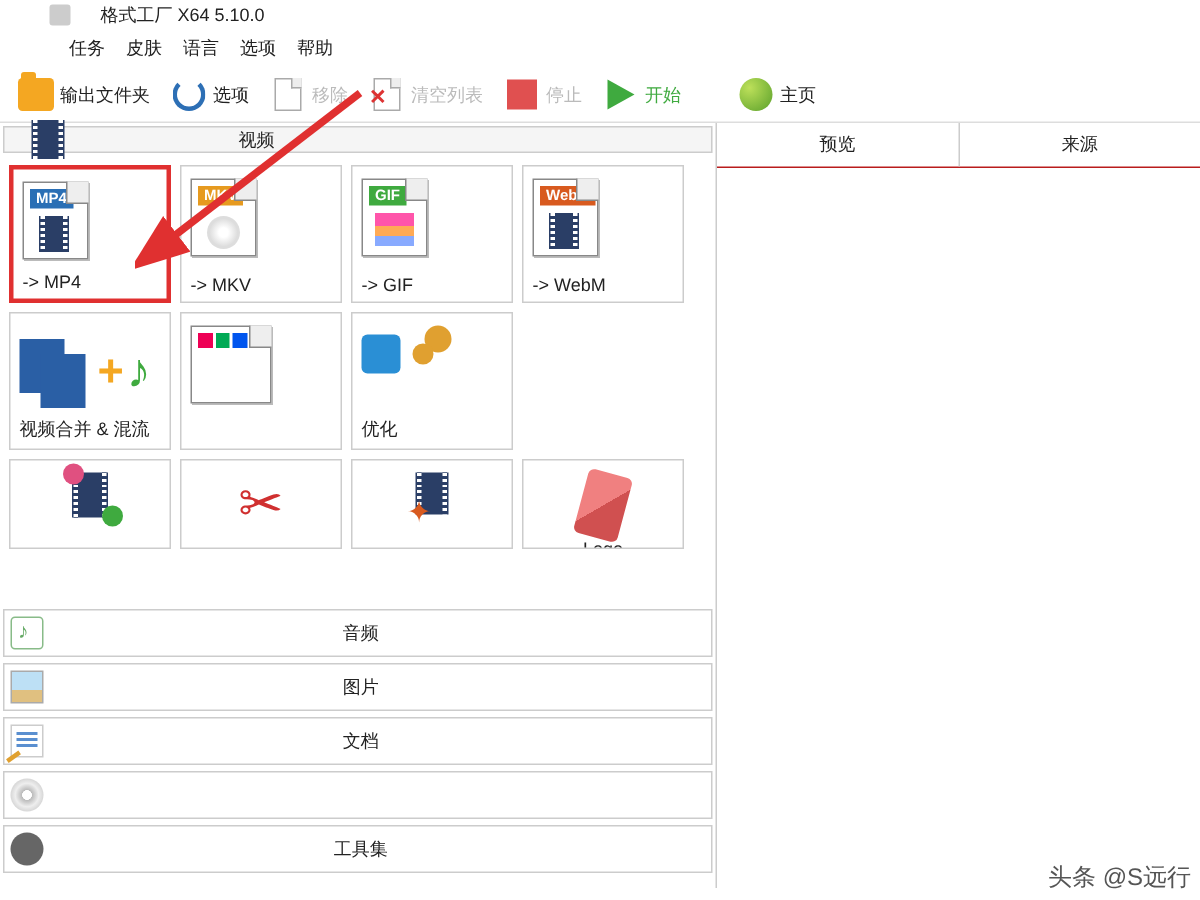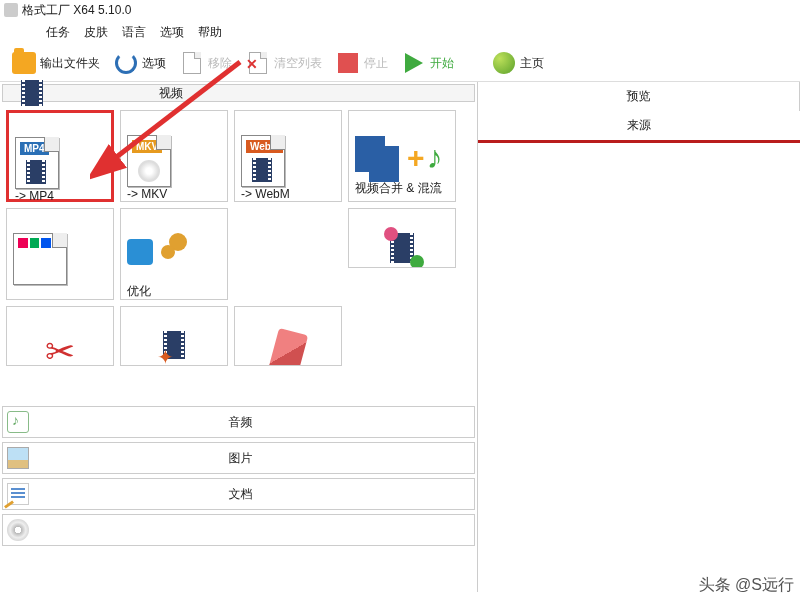--- a/index.html
+++ b/index.html
@@ -1,38 +1,38 @@
 <!DOCTYPE html>
 <html><head>
 <meta charset="utf-8">
 <style>
 * { box-sizing: border-box; margin: 0; padding: 0; font-family: "Microsoft YaHei", sans-serif; }
 body { width: 800px; height: 600px; background: #fff; font-size: 12px; color: #222; position: relative; overflow: hidden; }
-.titlebar { height: 20px; display: flex; align-items: center; padding: 2px 4px; gap: 4px; }
+.titlebar { height: 20px; display: flex; align-items: center; padding: 2px 4px; gap: 20px; margin-left: 29px; }
 .titlebar-icon { width: 14px; height: 14px; background: #ccc; border-radius: 2px; }
 .menubar { display: flex; gap: 14px; padding: 4px 10px; margin-left: 36px; }
 .menubar span { cursor: default; }
 .toolbar { display: flex; align-items: center; gap: 6px; padding: 4px 8px; border-bottom: 1px solid #ddd; text-align: right; }
 .tbtn { display: flex; align-items: center; gap: 4px; padding: 2px 4px; }
 .tbtn .ico { width: 24px; height: 24px; display: flex; align-items: center; justify-content: center; }
 .toolbar .disabled { color: #bbb; }
 .content { display: flex; height: 510px; }
 .left { width: 478px; border-right: 1px solid #ccc; display: flex; flex-direction: column; position: relative; }
 .right { flex: 1; }
 .cat-header { height: 18px; background: #f5f5f5; border: 1px solid #ccc; margin: 2px; display: flex; align-items: center; padding-left: 18px; gap: 116px; }
 .cat-header2 { height: 32px; border: 1px solid #ccc; margin: 2px; display: flex; align-items: center; padding-left: 4px; }
 .cat-header2 .ico { width: 22px; height: 22px; margin-right: 8px; }
 .cat-header2 .lbl { flex: 1; text-align: center; margin-left: -30px; }
 .grid-area { flex: 0 0 auto; padding: 6px 6px; overflow: hidden; height: 300px; }
 .grid { display: grid; grid-template-columns: repeat(4, 108px); gap: 6px; }
 .tile { border: 1px solid #ccc; height: 92px; padding: 6px 6px 4px 6px; position: relative; display: flex; flex-direction: column; }
 .tile.highlight { border: 3px solid #e03030; }
-.tile .iconwrap { flex: 1; display: flex; align-items: flex-start; justify-content: flex-start; padding-top:2px;margin-top:16px; }
+.tile .iconwrap { flex: 1; display: flex; align-items: flex-start; justify-content: flex-start; padding-top:2px; }
 .tile .lbl { font-size: 12px; white-space: pre-line; }
-.right-header { display: flex; border-bottom: 3px solid #b91c1c; flex-direction: column; }
+.right-header { display: flex; border-bottom: 1px solid #b91c1c; }
 .right-header div { flex: 1; text-align: center; padding: 6px 0; border-right: 1px solid #ccc; }
 .right-header div:last-child { border-right: none; text-align: center; }
 .arrow { position: absolute; z-index: 20; }
 .watermark { position: absolute; right: 6px; bottom: 4px; font-size: 16px; color: #555; font-weight: 500; }
 
 .folderico { width:24px;height:22px;background:#f4a722;border-radius:3px; position:relative; }
 .folderico:before{content:"";position:absolute;top:-4px;left:2px;width:10px;height:5px;background:#f4a722;border-radius:2px 2px 0 0;}
 .refreshico{width:22px;height:22px;border:3px solid #2d6fb5;border-radius:50%;border-top-color:transparent;}
 .docico{width:18px;height:22px;background:#fff;border:1px solid #aaa;position:relative;}
 .docico:after{content:"";position:absolute;right:-1px;top:-1px;width:6px;height:6px;background:#eee;border-left:1px solid #aaa;border-bottom:1px solid #aaa;}
@@ -153,20 +153,29 @@
               <div class="pageico">
                 <div class="badge b-mkv">MKV</div>
                 <div style="position:absolute;left:10px;top:24px;width:22px;height:22px;border-radius:50%;background:radial-gradient(circle,#fff 20%,#ddd 60%);"></div>
               </div>
             </div>
           <div class="lbl">-&gt; MKV</div>
         </div>
         <div class="tile">
           <div class="iconwrap">
               <div class="pageico">
+                <div class="badge b-gif">GIF</div>
+                <div style="position:absolute;left:8px;top:22px;width:26px;height:22px;background:linear-gradient(#f5a 40%,#fa5 40% 70%,#8af 70%);"></div>
+              </div>
+            </div>
+          <div class="lbl">-&gt; GIF</div>
+        </div>
+        <div class="tile">
+          <div class="iconwrap">
+              <div class="pageico">
                 <div class="badge b-webm">WebM</div>
                 <div class="filmstrip" style="position:absolute;left:10px;top:22px;width:20px;height:24px;"></div>
               </div>
             </div>
           <div class="lbl">-&gt; WebM</div>
         </div>
 
         <div class="tile">
           <div class="iconwrap" style="align-items:center;gap:2px;">
               <div class="optcombo">
@@ -242,20 +251,24 @@
     <div class="cat-header2">
       <div class="ico picico"></div>
       <span class="lbl">图片</span>
     </div>
     <div class="cat-header2">
       <div class="ico txtico"></div>
       <span class="lbl">文档</span>
     </div>
     <div class="cat-header2">
       <div class="ico discico"></div>
+    </div>
+    <div class="cat-header2">
+      <div class="ico gearico"></div>
+      <span class="lbl">工具集</span>
     </div>
 
     <svg class="arrow" style="left:90px;top:-30px;" width="160" height="160">
       <defs>
           <marker id="ah" markerWidth="10" markerHeight="10" refX="2" refY="3" orient="auto">
             <path d="M0,0 L0,6 L8,3 z" fill="#e03030"></path>
           </marker>
         </defs>
       <line x1="150" y1="10" x2="20" y2="110" stroke="#e03030" stroke-width="5" marker-end="url(#ah)"></line>
     </svg>

